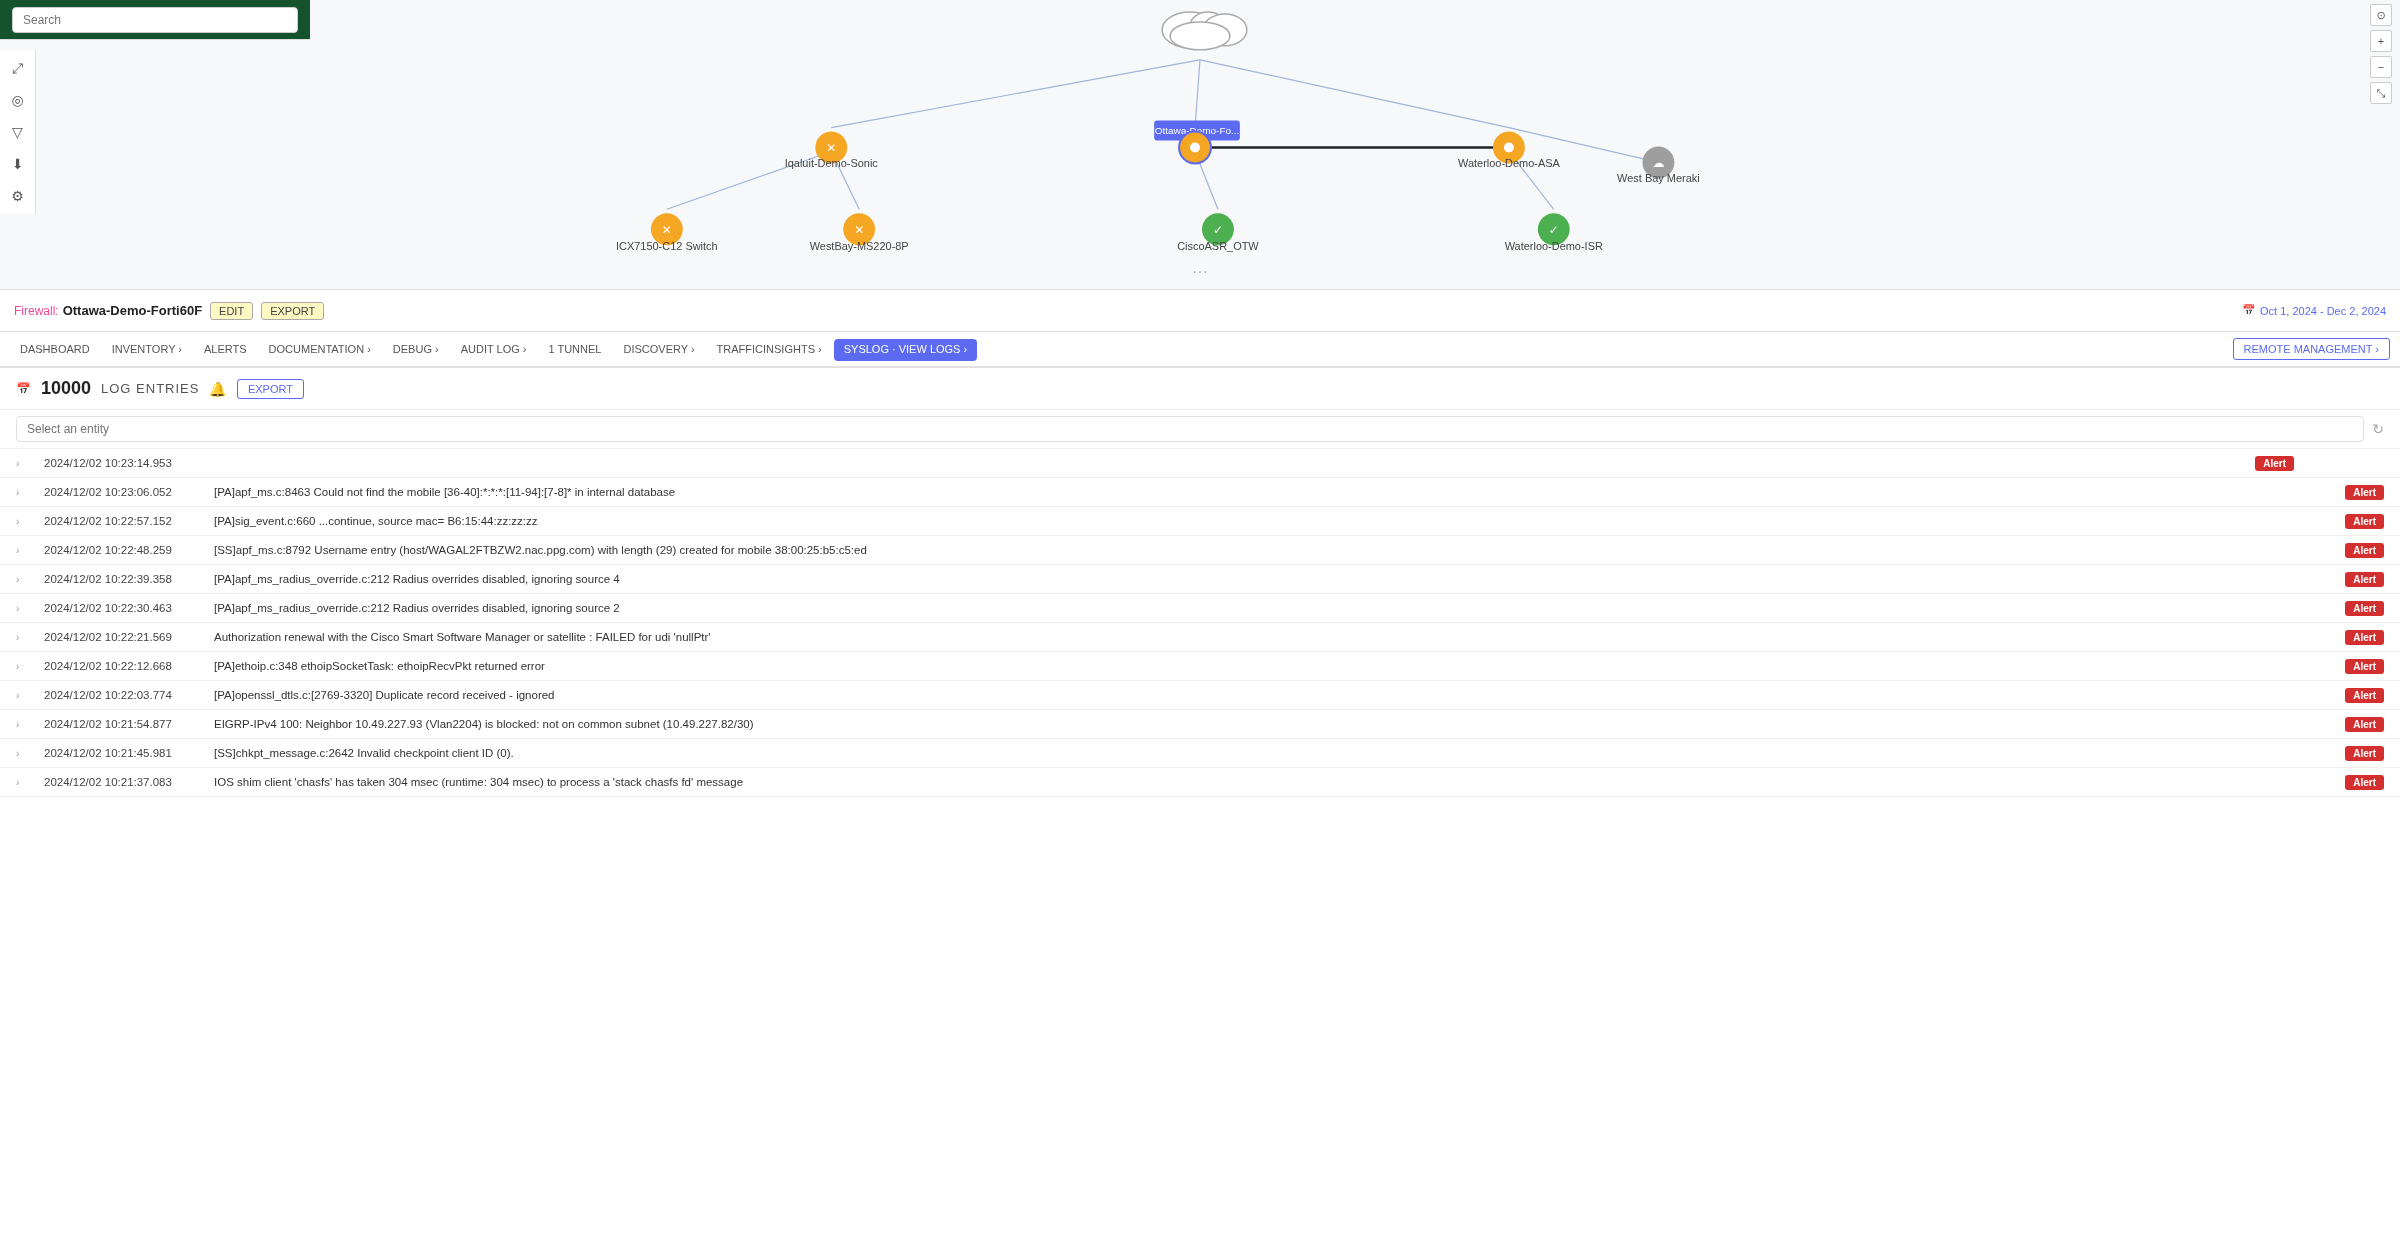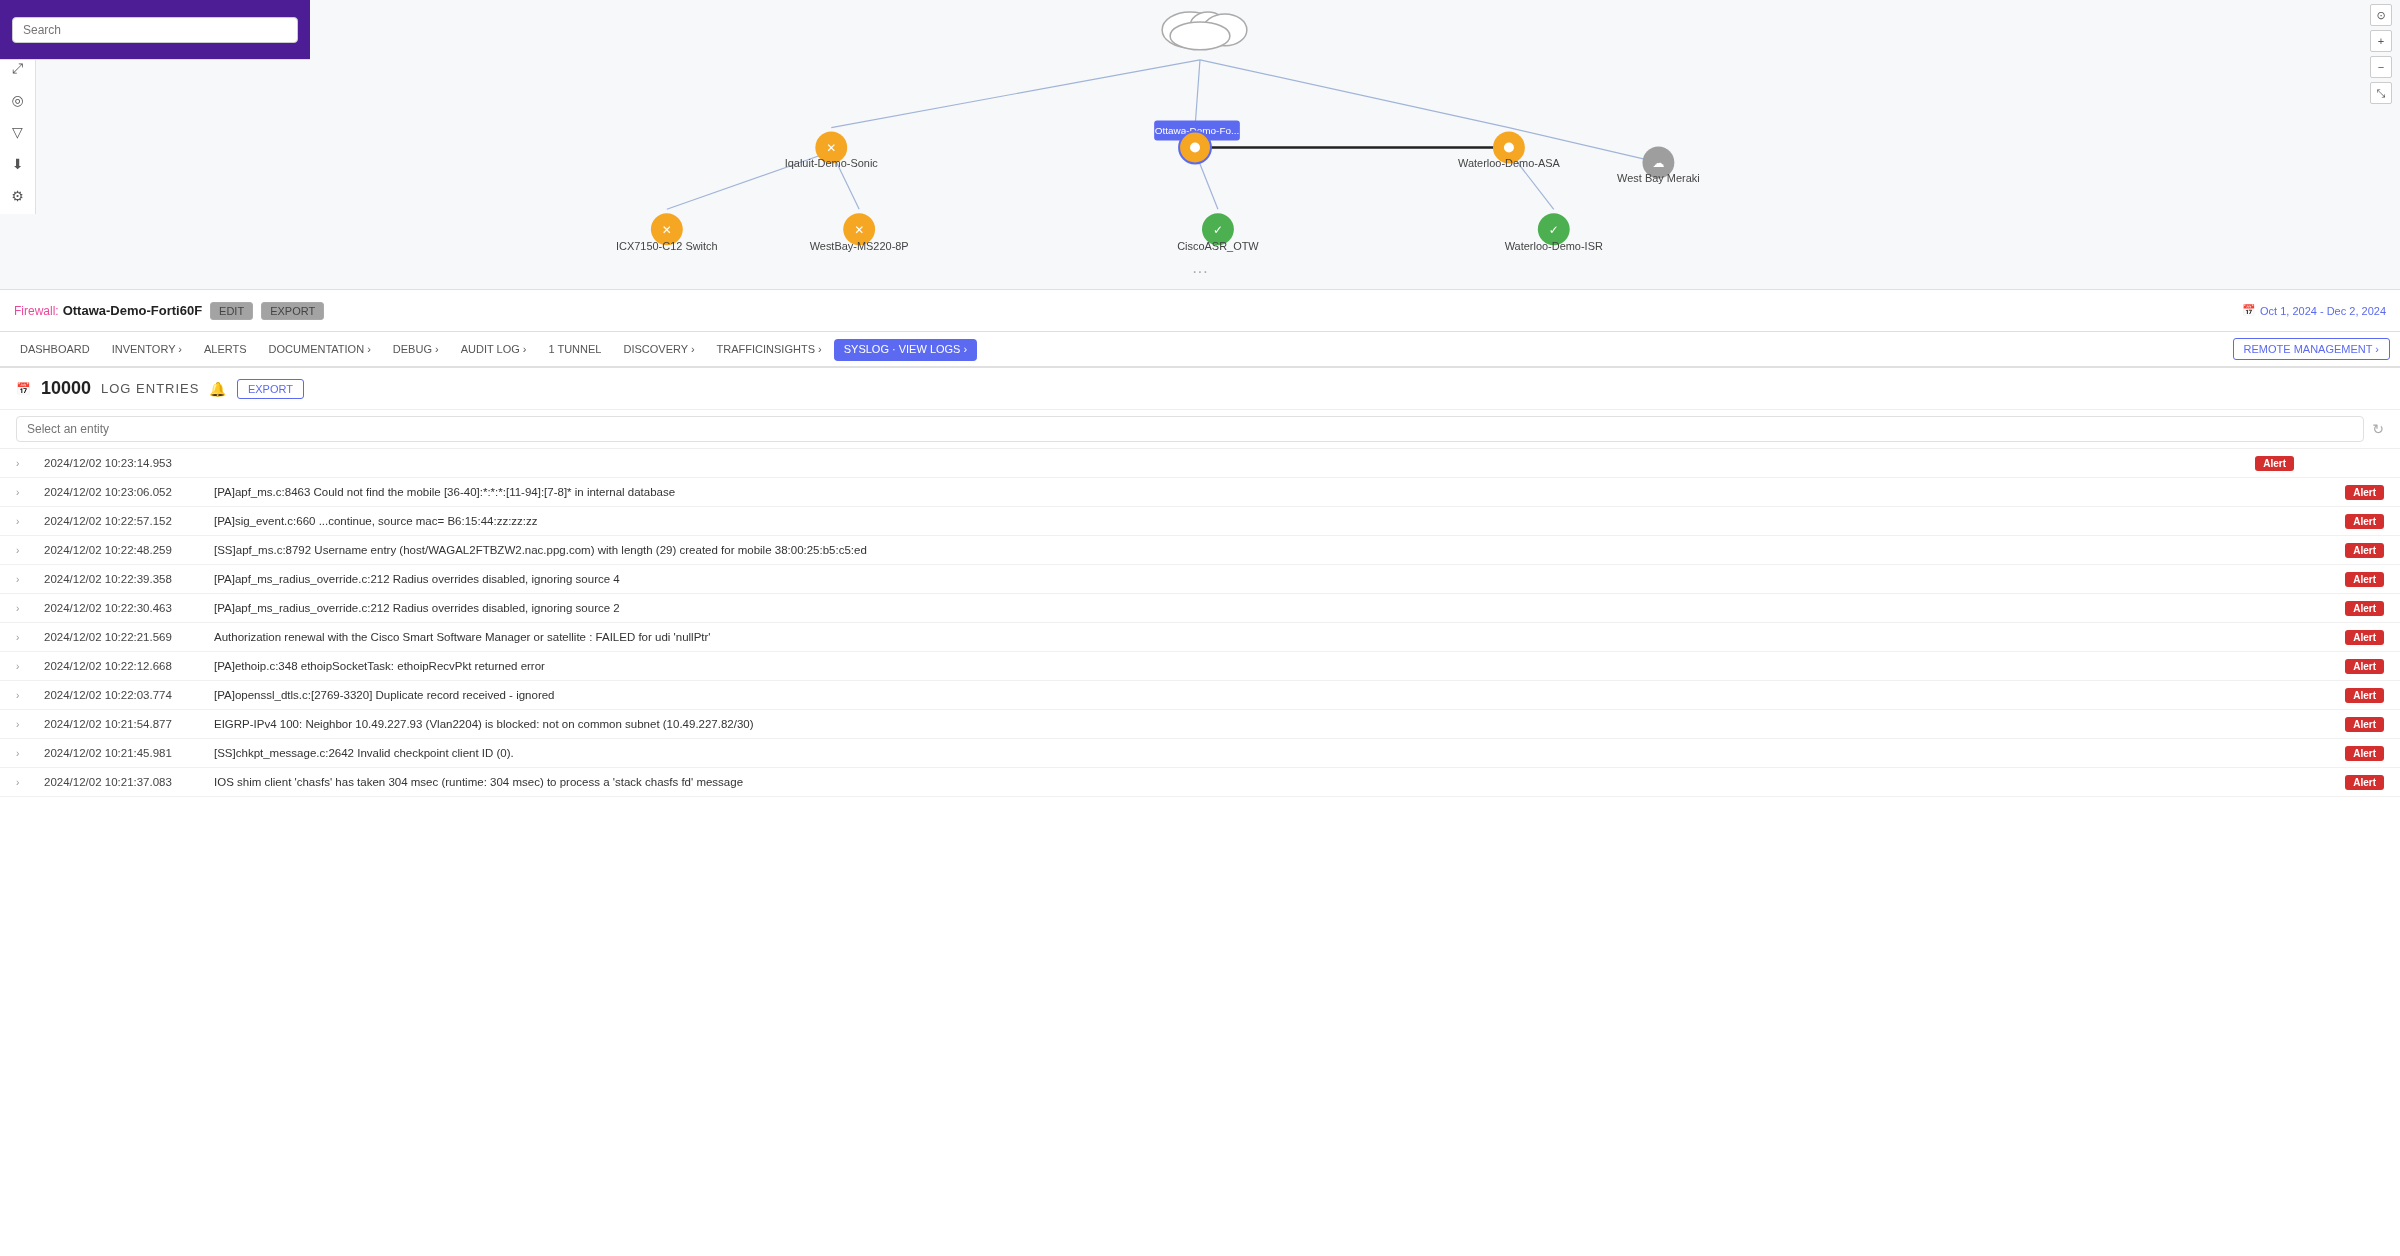--- a/index.html
+++ b/index.html
@@ -1,21 +1,21 @@
 <!DOCTYPE html>
 <html><head>
   <meta charset="utf-8">
   <style>
     * { box-sizing: border-box; margin: 0; padding: 0; }
     body { font-family: -apple-system, BlinkMacSystemFont, 'Segoe UI', sans-serif; background: #f0f2f5; font-size: 12px; color: #333; overflow: hidden; }
 
     
     #top-bar {
-      position: absolute; top: 0; left: 0; width: 310px; height: 60px;
-      background: #4c1d95; border-bottom: 1px solid #ddd; display: flex; align-items: center; padding: 14px 12px; z-index: 100;
+      position: absolute; top: 0; left: 0; width: 310px; height: 40px;
+      background: #14532d; border-bottom: 1px solid #ddd; display: flex; align-items: center; padding: 14px 12px; z-index: 100;
     }
     #top-bar input {
       border: 1px solid #ccc; border-radius: 4px; padding: 5px 10px; width: 100%; font-size: 12px; outline: none; color: #666;
     }
 
     
     #topology {
       position: absolute; top: 0; left: 0; right: 0; height: 290px;
       background: #f7f8fa; border-bottom: 1px solid #e0e0e0; overflow: hidden;
     }
@@ -35,21 +35,21 @@
     .ctrl-btn { width: 22px; height: 22px; background: white; border: 1px solid #ccc; border-radius: 2px; display: flex; align-items: center; justify-content: center; cursor: pointer; font-size: 11px; color: #555; }
 
     
     #firewall-header {
       position: absolute; top: 290px; left: 0; right: 0; height: 42px;
       background: white; border-bottom: 1px solid #ddd; display: flex; align-items: center; padding: 0 14px; z-index: 20;
     }
     #firewall-header .label { font-size: 12px; color: #ec4899; }
     #firewall-header .name { font-weight: bold; font-size: 13px; color: #222; margin-left: 4px; }
     #firewall-header .btn-edit, #firewall-header .btn-export {
-      margin-left: 8px; padding: 2px 8px; font-size: 11px; border: 1px solid #aaa; border-radius: 3px; cursor: pointer; background: #a3a3a3; color: #444;
+      margin-left: 8px; padding: 2px 8px; font-size: 11px; border: 1px solid #aaa; border-radius: 3px; cursor: pointer; background: #fef9c3; color: #444;
     }
     #firewall-header .date-range {
       margin-left: auto; font-size: 11px; color: #5b6af0; display: flex; align-items: center; gap: 4px;
     }
 
     
     #nav-tabs {
       position: absolute; top: 332px; left: 0; right: 0; height: 36px;
       background: white; border-bottom: 2px solid #e0e0e0; display: flex; align-items: center; padding: 0 10px; z-index: 20; gap: 2px;
     }

